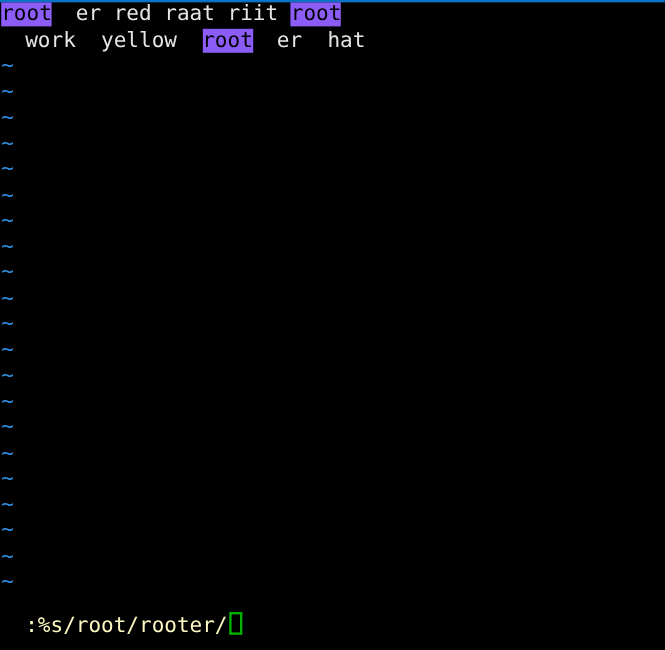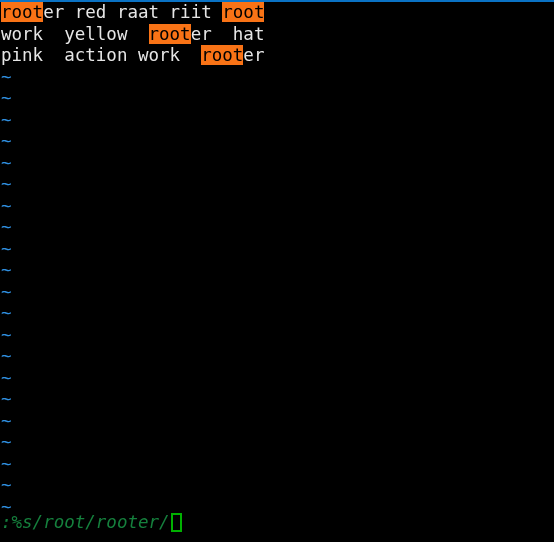--- a/index.html
+++ b/index.html
@@ -57,47 +57,46 @@
     height: 21.5px;
     line-height: 21.5px;
     font-size: 17.5px;
     white-space: pre;
     padding-left: 1px;
     box-sizing: border-box;
   }
 
   .seg {
     white-space: pre;
+    margin-left: 20px;
   }
 
   .match {
-    background: #f97316;
+    background: #8b5cf6;
     color: #000000;
     white-space: pre;
     text-align: center;
   }
 
   #cmdline-wrap {
     position: absolute;
     left: 0;
     bottom: 8px;
     width: 554px;
     height: 24px;
   }
 
   #cmdline {
     font-size: 17.5px;
     line-height: 24px;
     height: 24px;
     white-space: pre;
-    color: #15803d;
+    color: #fef9c3;
     padding-left: 1px;
     display: flex;
-    align-items: center;
-    font-style: italic;
   }
 
   #cmd-cursor {
     display: inline-block;
     width: 11px;
     height: 19px;
     border: 2px solid #00b000;
     box-sizing: border-box;
     background: transparent;
     vertical-align: middle;
@@ -107,21 +106,20 @@
 </head>
 <body>
 
 <div id="terminal">
 
   <div id="top-rule"></div>
 
   <div id="buffer">
       <div class="line"><span class="match">root</span><span class="seg">er red raat riit </span><span class="match">root</span></div>
       <div class="line"><span class="seg">work  yellow  </span><span class="match">root</span><span class="seg">er  hat</span></div>
-      <div class="line"><span class="seg">pink  action work  </span><span class="match">root</span><span class="seg">er</span></div>
       <div class="tilde-line">~</div>
       <div class="tilde-line">~</div>
       <div class="tilde-line">~</div>
       <div class="tilde-line">~</div>
       <div class="tilde-line">~</div>
       <div class="tilde-line">~</div>
       <div class="tilde-line">~</div>
       <div class="tilde-line">~</div>
       <div class="tilde-line">~</div>
       <div class="tilde-line">~</div>

